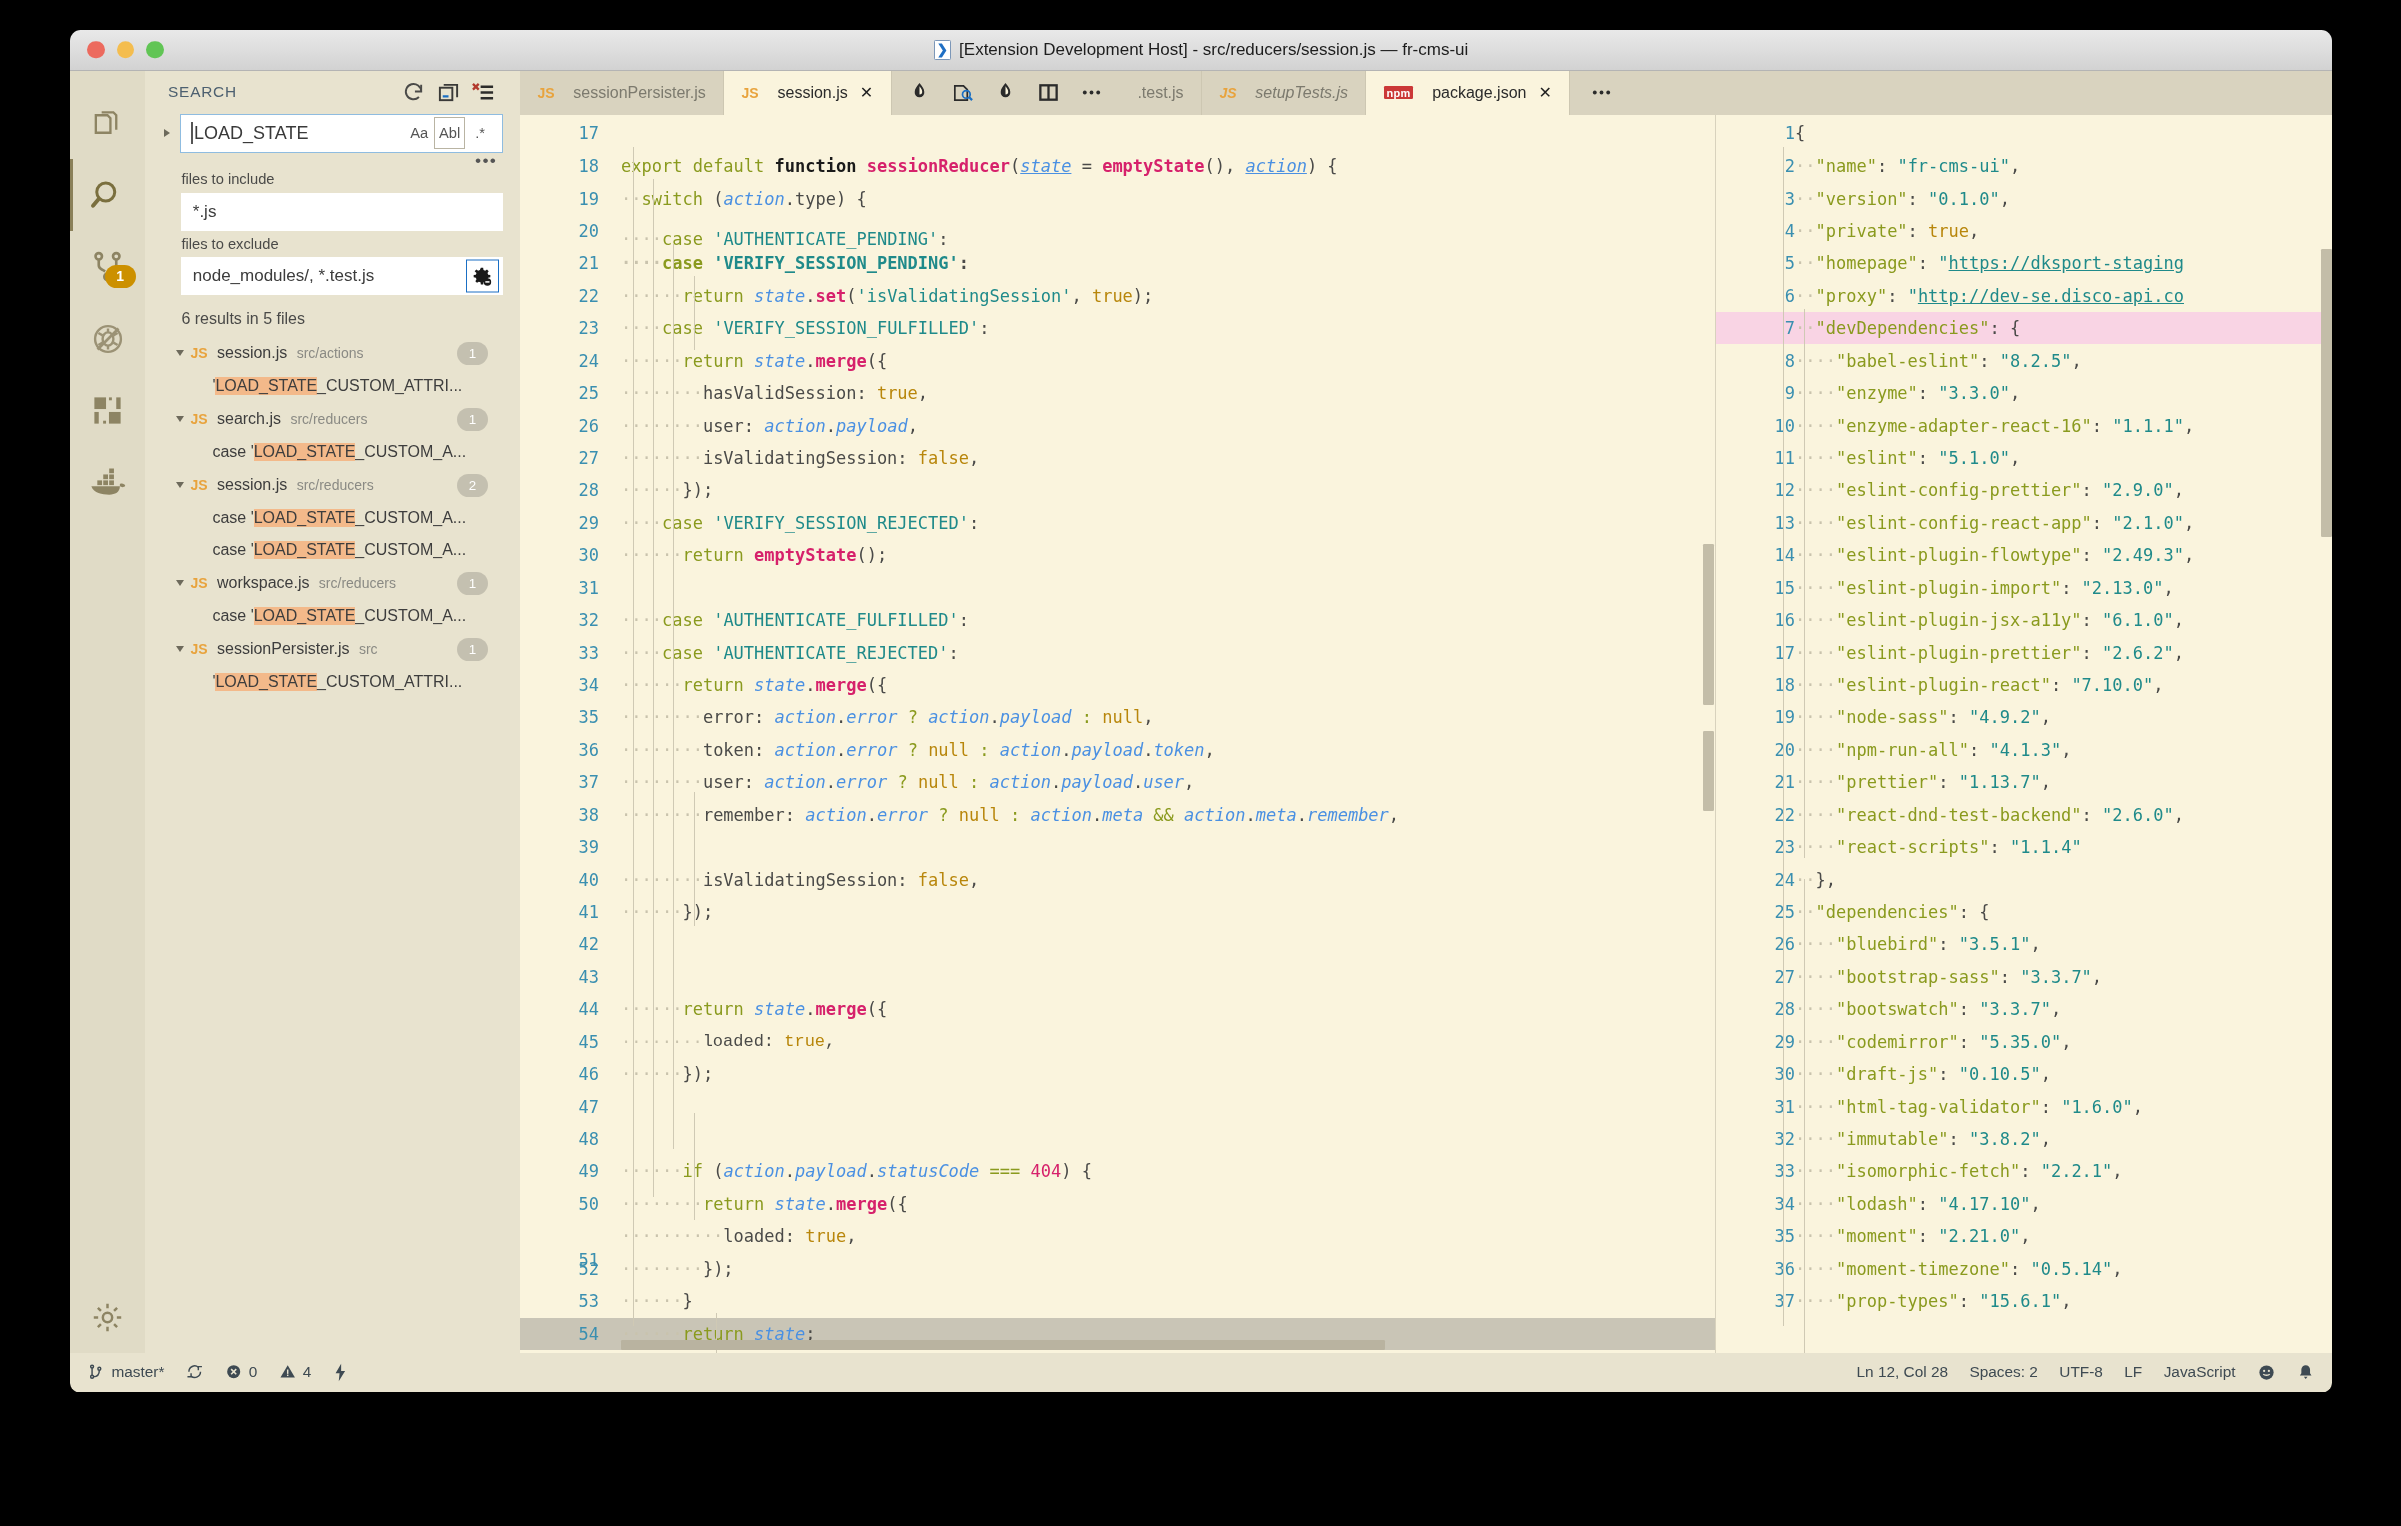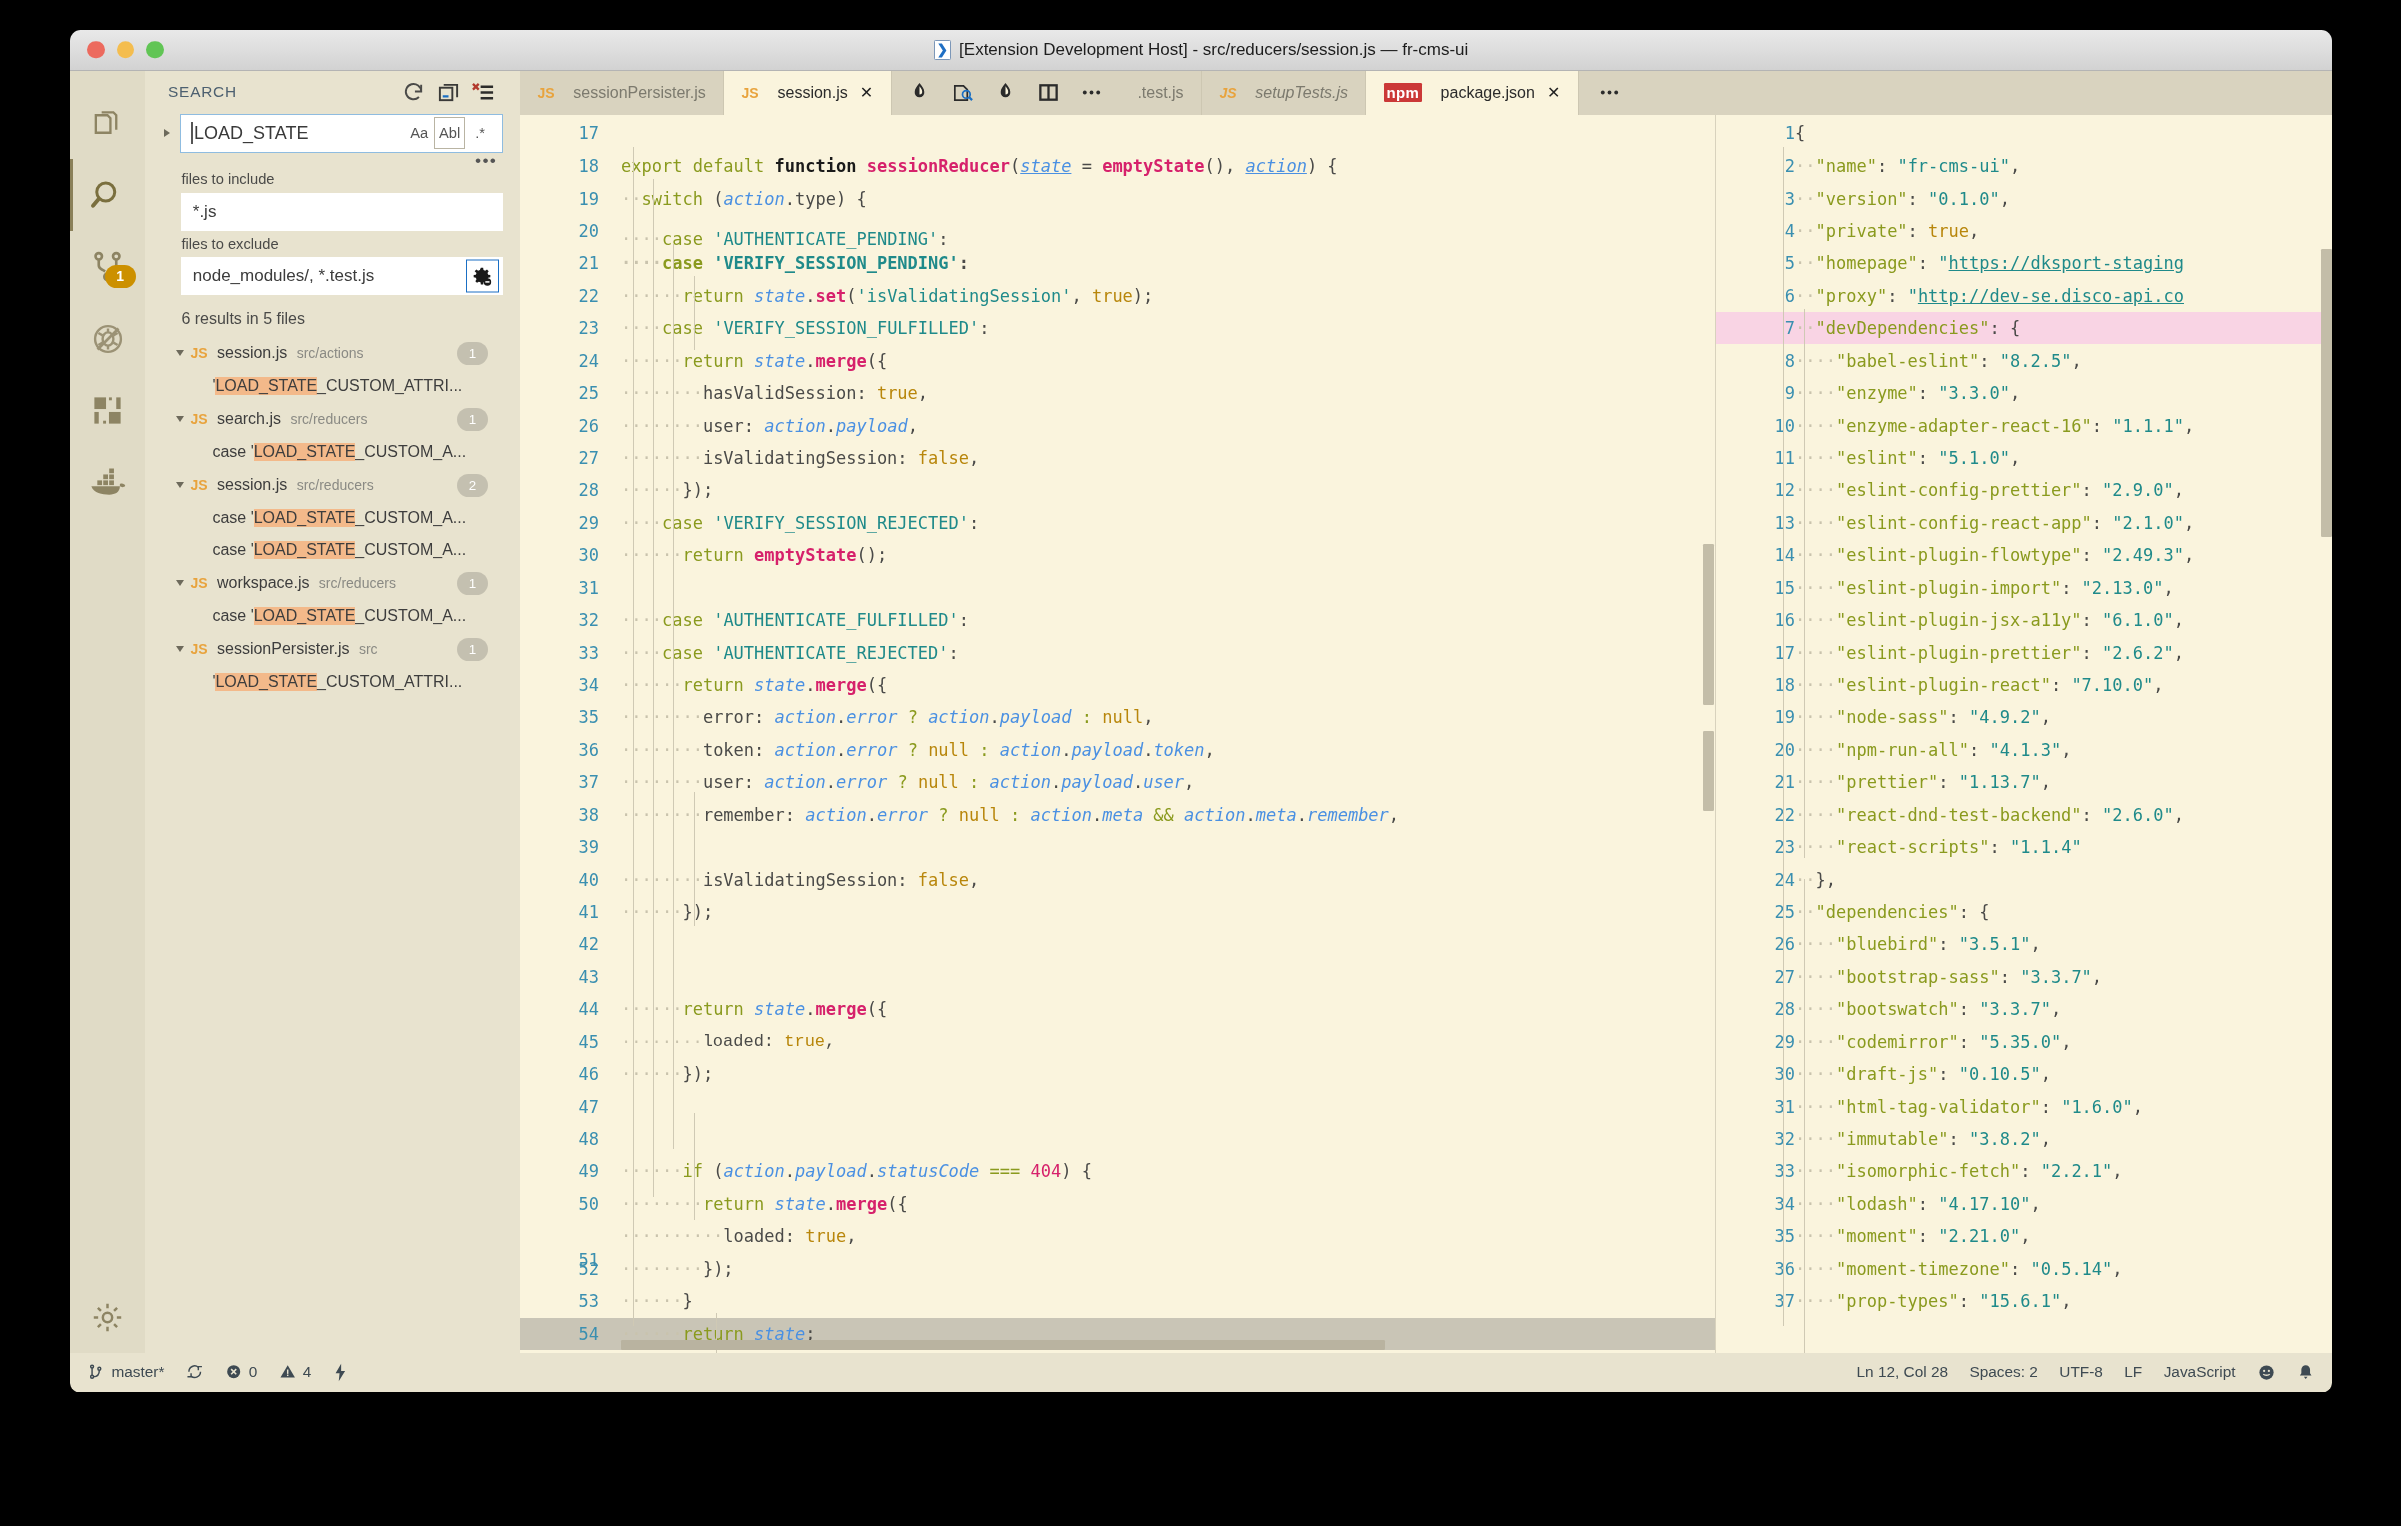--- a/index.html
+++ b/index.html
@@ -58,21 +58,21 @@
                    font-family:"Liberation Sans",sans-serif;}
   #exclude-gear{position:absolute;right:4px;top:50%;transform:translateY(-50%);width:31px;height:31px;
                 border:1.3px solid #1a6fc4;display:flex;align-items:center;justify-content:center;}
 
   #results-count{font-size:16px;color:#4a4a48;margin:14.7px 0 8px 23px;}
 
   .file-row{display:flex;align-items:center;height:34px;padding-left:17.4px;gap:0;}
   .tri-down{width:0;height:0;border-top:6.7px solid #6d6a5c;border-left:4.7px solid transparent;
             border-right:4.7px solid transparent;margin-right:6.7px;}
   .js-icon{color:#e8a33d;font-size:14px;font-weight:bold;font-family:"Liberation Sans",sans-serif;margin-right:9.4px;}
-  .npm-icon{display:inline-block;background:#cb3837;color:#fff;font-size:15px;font-weight:bold;
+  .npm-icon{display:inline-block;background:#cb3837;color:#fff;font-size:11px;font-weight:bold;
             padding:0.7px 2.7px;border-radius:1.3px;letter-spacing:0.3px;margin-right:9.4px;}
   .file-name{font-size:16px;color:#3d3d3d;margin-right:9.4px;}
   .file-path{font-size:14px;color:#8a8a84;flex:1;}
   .cnt-badge{min-width:23px;height:23px;border-radius:11.4px;background:#c4c0b0;color:#fff;font-size:13.4px;
              display:flex;align-items:center;justify-content:center;margin-right:14.7px;padding:0 4px;}
   .match-row{height:32px;display:flex;align-items:center;padding-left:54px;font-size:16px;color:#3d3d3d;
              white-space:nowrap;overflow:hidden;}
   .hl{background:#f3b98a;}
 
   

